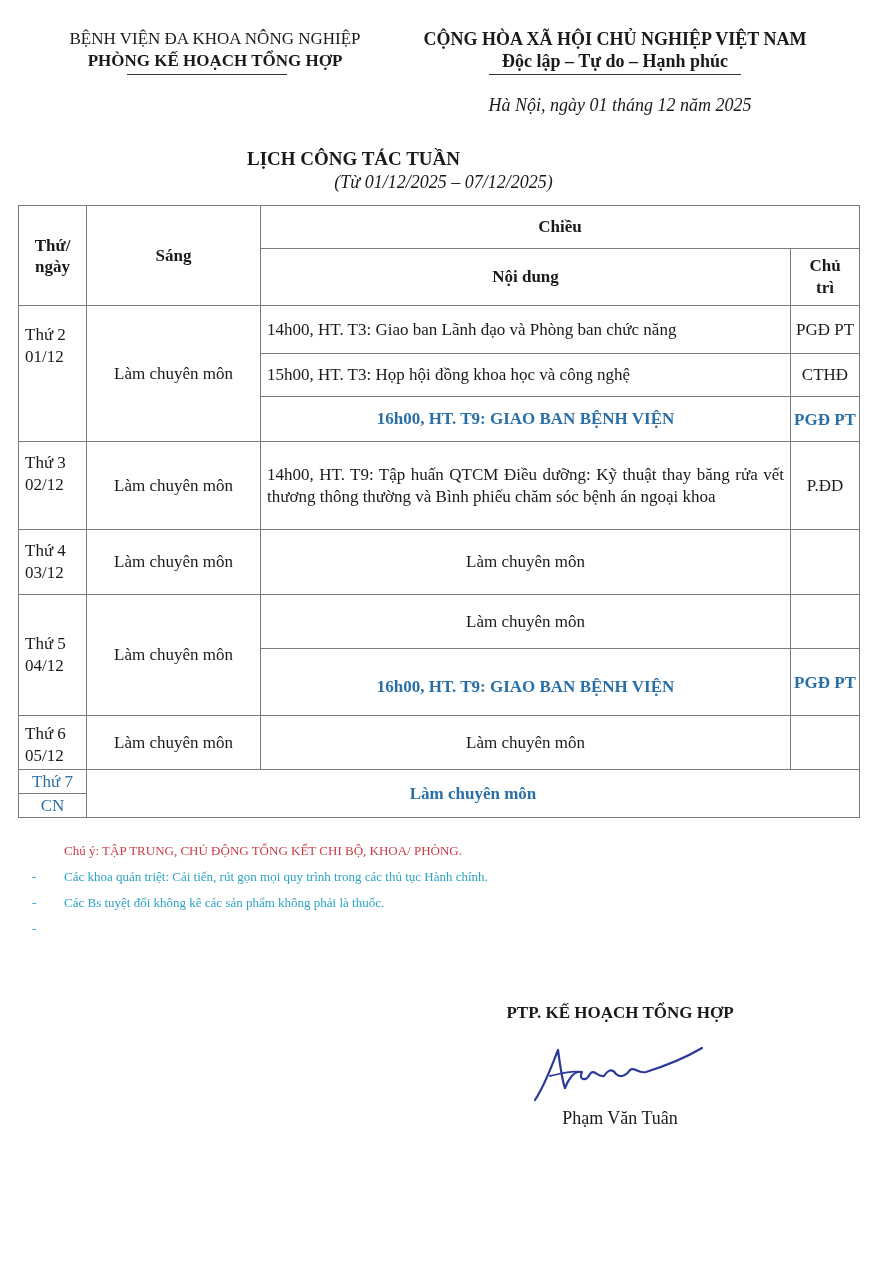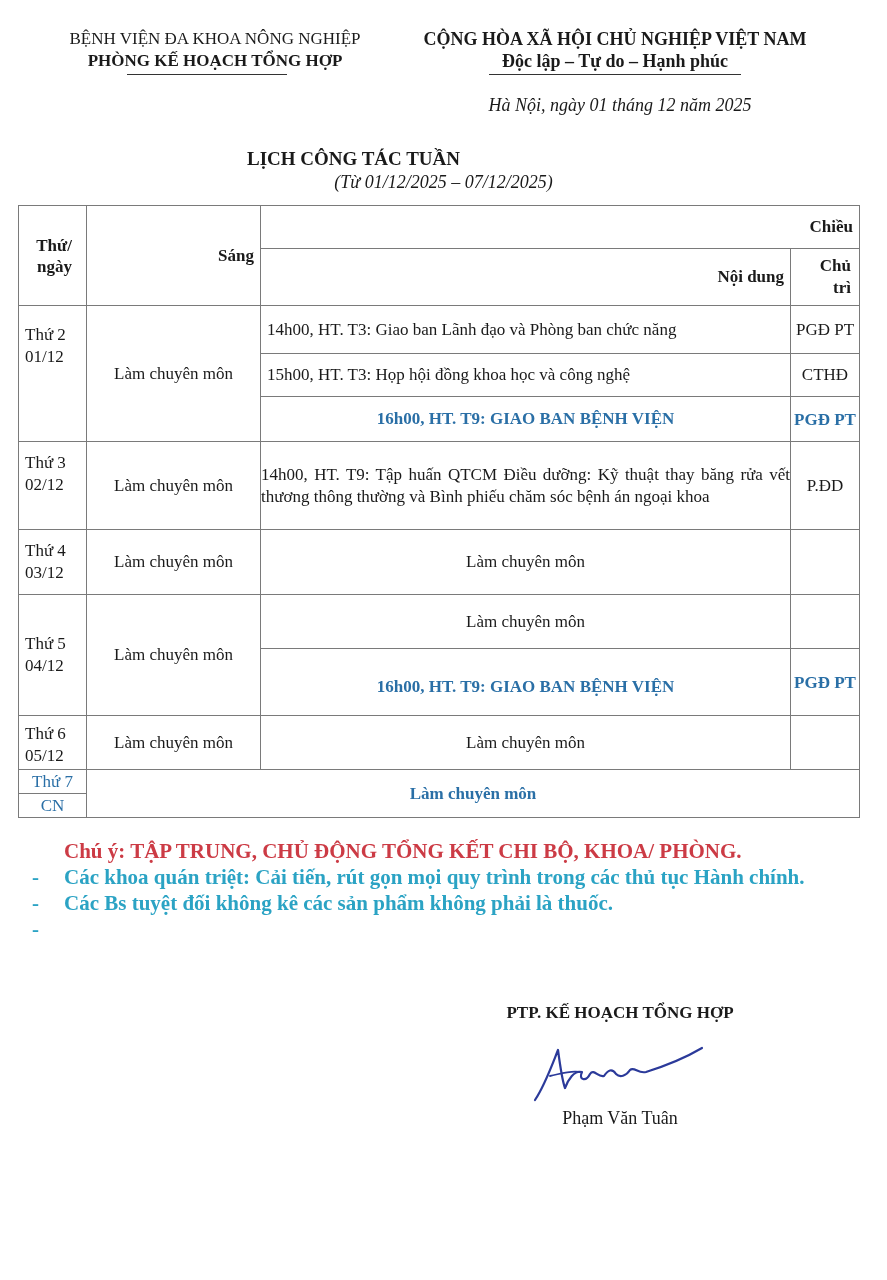--- a/index.html
+++ b/index.html
@@ -11,27 +11,27 @@
   .b { font-weight: bold; }
   .uline-l { position: absolute; left: 127px; top: 74px; width: 160px; border-top: 1.5px solid #333; }
   .uline-r { position: absolute; left: 489px; top: 74px; width: 252px; border-top: 1.5px solid #333; }
   .dateline { left: 440px; top: 95px; width: 360px; text-align: center; font-style: italic; font-size: 18px; }
   .title { left: 0; top: 148px; width: 707px; text-align: center; font-size: 19px; font-weight: bold; }
   .subtitle { left: 0; top: 172px; width: 887px; text-align: center; font-style: italic; font-size: 18px; }
 
   table.sched { position: absolute; left: 18px; top: 205px; width: 841px; border-collapse: collapse;
                 font-size: 17px; table-layout: fixed; }
   table.sched td, table.sched th { border: 1.5px solid #7a7a7a; padding: 0 6px; vertical-align: middle; }
-  table.sched th { font-weight: bold; text-align: right; }
+  table.sched th { font-weight: bold; text-align: center; }
   .c { text-align: center; margin-left: 7px; }
   .blue { color: #2a6fa6; }
   .bluebold { color: #2a6fa6; font-weight: bold; }
   .just { text-align: justify; line-height: 22px; }
 
-  .notes { left: 20px; top: 838px; width: 860px; font-size: 21px; line-height: 26px; font-weight: bold; }
+  .notes { left: 20px; top: 838px; width: 860px; font-size: 13px; line-height: 26px; }
   .note-red { color: #cc3b45; padding-left: 44px; }
   .note-item { color: #2ba3c4; display: flex; }
   .note-item .dash { width: 44px; padding-left: 12px; box-sizing: border-box; }
   .sign-title { left: 450px; top: 1003px; width: 340px; text-align: center; font-weight: bold; font-size: 17px; }
   .signature { left: 530px; top: 1040px; width: 180px; height: 70px; }
   .signer { left: 450px; top: 1108px; width: 340px; text-align: center; font-size: 18px; }
 </style>
 </head>
 <body>
 
@@ -87,21 +87,21 @@
     <td class="c bluebold">16h00, HT. T9: GIAO BAN BỆNH VIỆN</td>
     <td class="c bluebold" style="line-height:21px;padding:0 2px">PGĐ PT</td>
   </tr>
 
   <tr style="height:88px">
     <td style="vertical-align:top;padding-top:10px;line-height:22px">
       <div>Thứ 3</div>
       <div>02/12</div>
     </td>
     <td class="c">Làm chuyên môn</td>
-    <td class="just" style="padding:4px 0">14h00, HT. T9: Tập huấn QTCM Điều dưỡng: Kỹ thuật thay băng rửa vết thương thông thường và Bình phiếu chăm sóc bệnh án ngoại khoa</td>
+    <td class="just" style="padding:4px 6px">14h00, HT. T9: Tập huấn QTCM Điều dưỡng: Kỹ thuật thay băng rửa vết thương thông thường và Bình phiếu chăm sóc bệnh án ngoại khoa</td>
     <td class="c" style="padding:0 2px">P.ĐD</td>
   </tr>
 
   <tr style="height:65px">
     <td style="line-height:22px">
       <div>Thứ 4</div>
       <div>03/12</div>
     </td>
     <td class="c">Làm chuyên môn</td>
     <td class="c">Làm chuyên môn</td>

